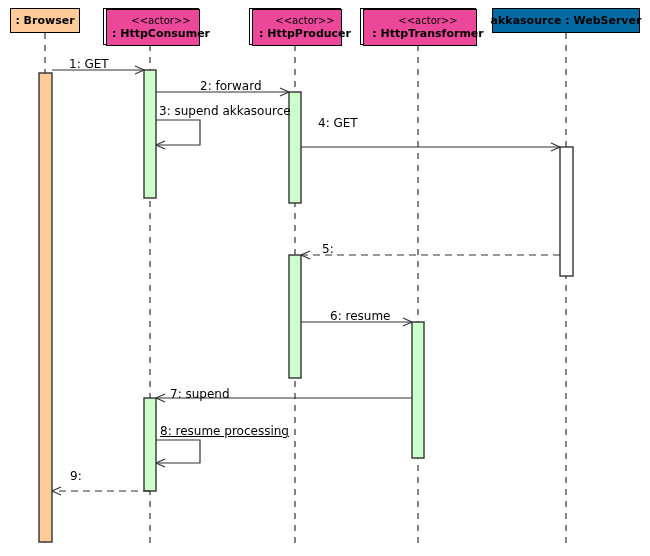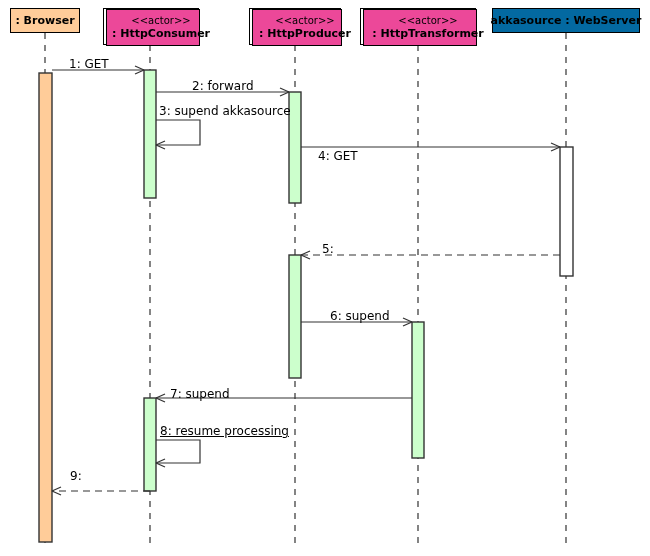--- a/index.html
+++ b/index.html
@@ -187,22 +187,22 @@
         </div>
       </div>
       <div class="hdr-box-outer" style="left: 492px; top: 8px; width: 148px; height: 25px; background: transparent; border: none;">
         <div class="hdr-box-inner hdr-plain" style="left: 0px; top: 0px; width: 148px; height: 25px;">
           <div class="obj-name">akkasource : WebServer</div>
         </div>
       </div>
     </div>
   <div id="label-layer">
       <div class="msg-label" style="left: 69px; top: 58px;">1: GET</div>
-      <div class="msg-label" style="left: 192px; top: 80px;">2: forward</div>
+      <div class="msg-label" style="left: 200px; top: 80px;">2: forward</div>
       <div class="msg-label" style="left: 159px; top: 105px;">3: supend akkasource</div>
-      <div class="msg-label" style="left: 318px; top: 150px;">4: GET</div>
+      <div class="msg-label" style="left: 318px; top: 117px;">4: GET</div>
       <div class="msg-label" style="left: 322px; top: 243px;">5:</div>
-      <div class="msg-label" style="left: 330px; top: 310px;">6: supend</div>
+      <div class="msg-label" style="left: 330px; top: 310px;">6: resume</div>
       <div class="msg-label" style="left: 170px; top: 388px;">7: supend</div>
       <div class="msg-label" style="left: 160px; top: 425px; text-decoration: underline;">8: resume processing</div>
       <div class="msg-label" style="left: 70px; top: 470px;">9:</div>
     </div>
 </div>
 
 </body></html>

